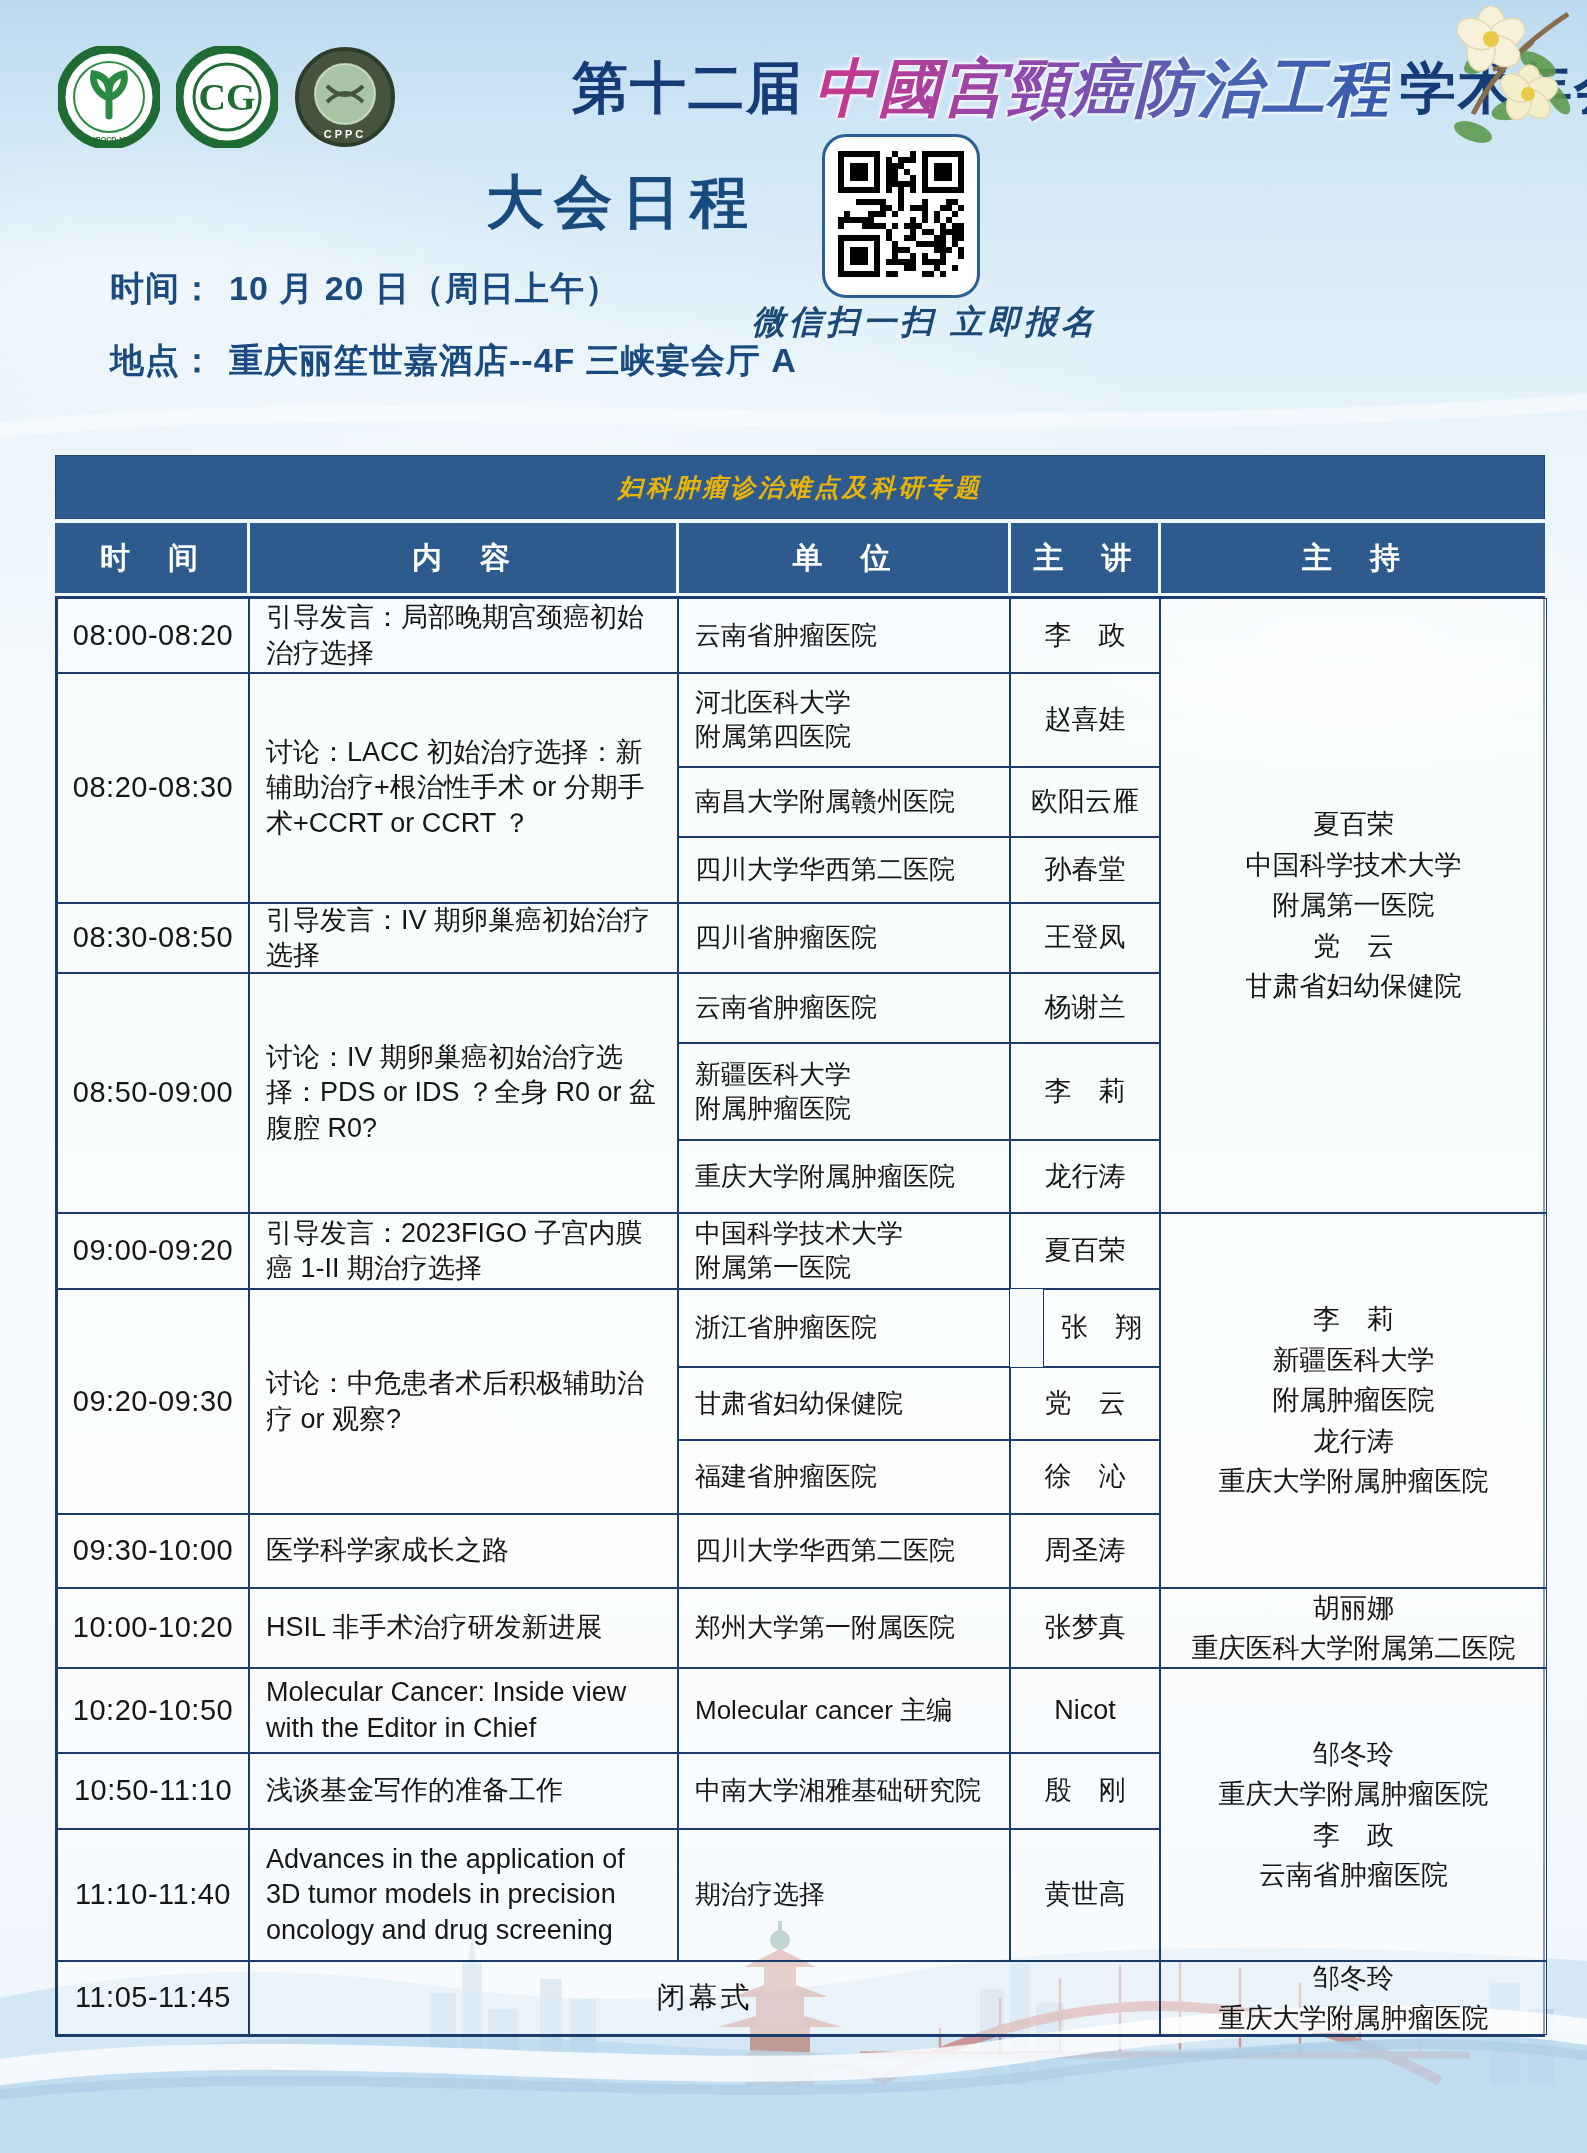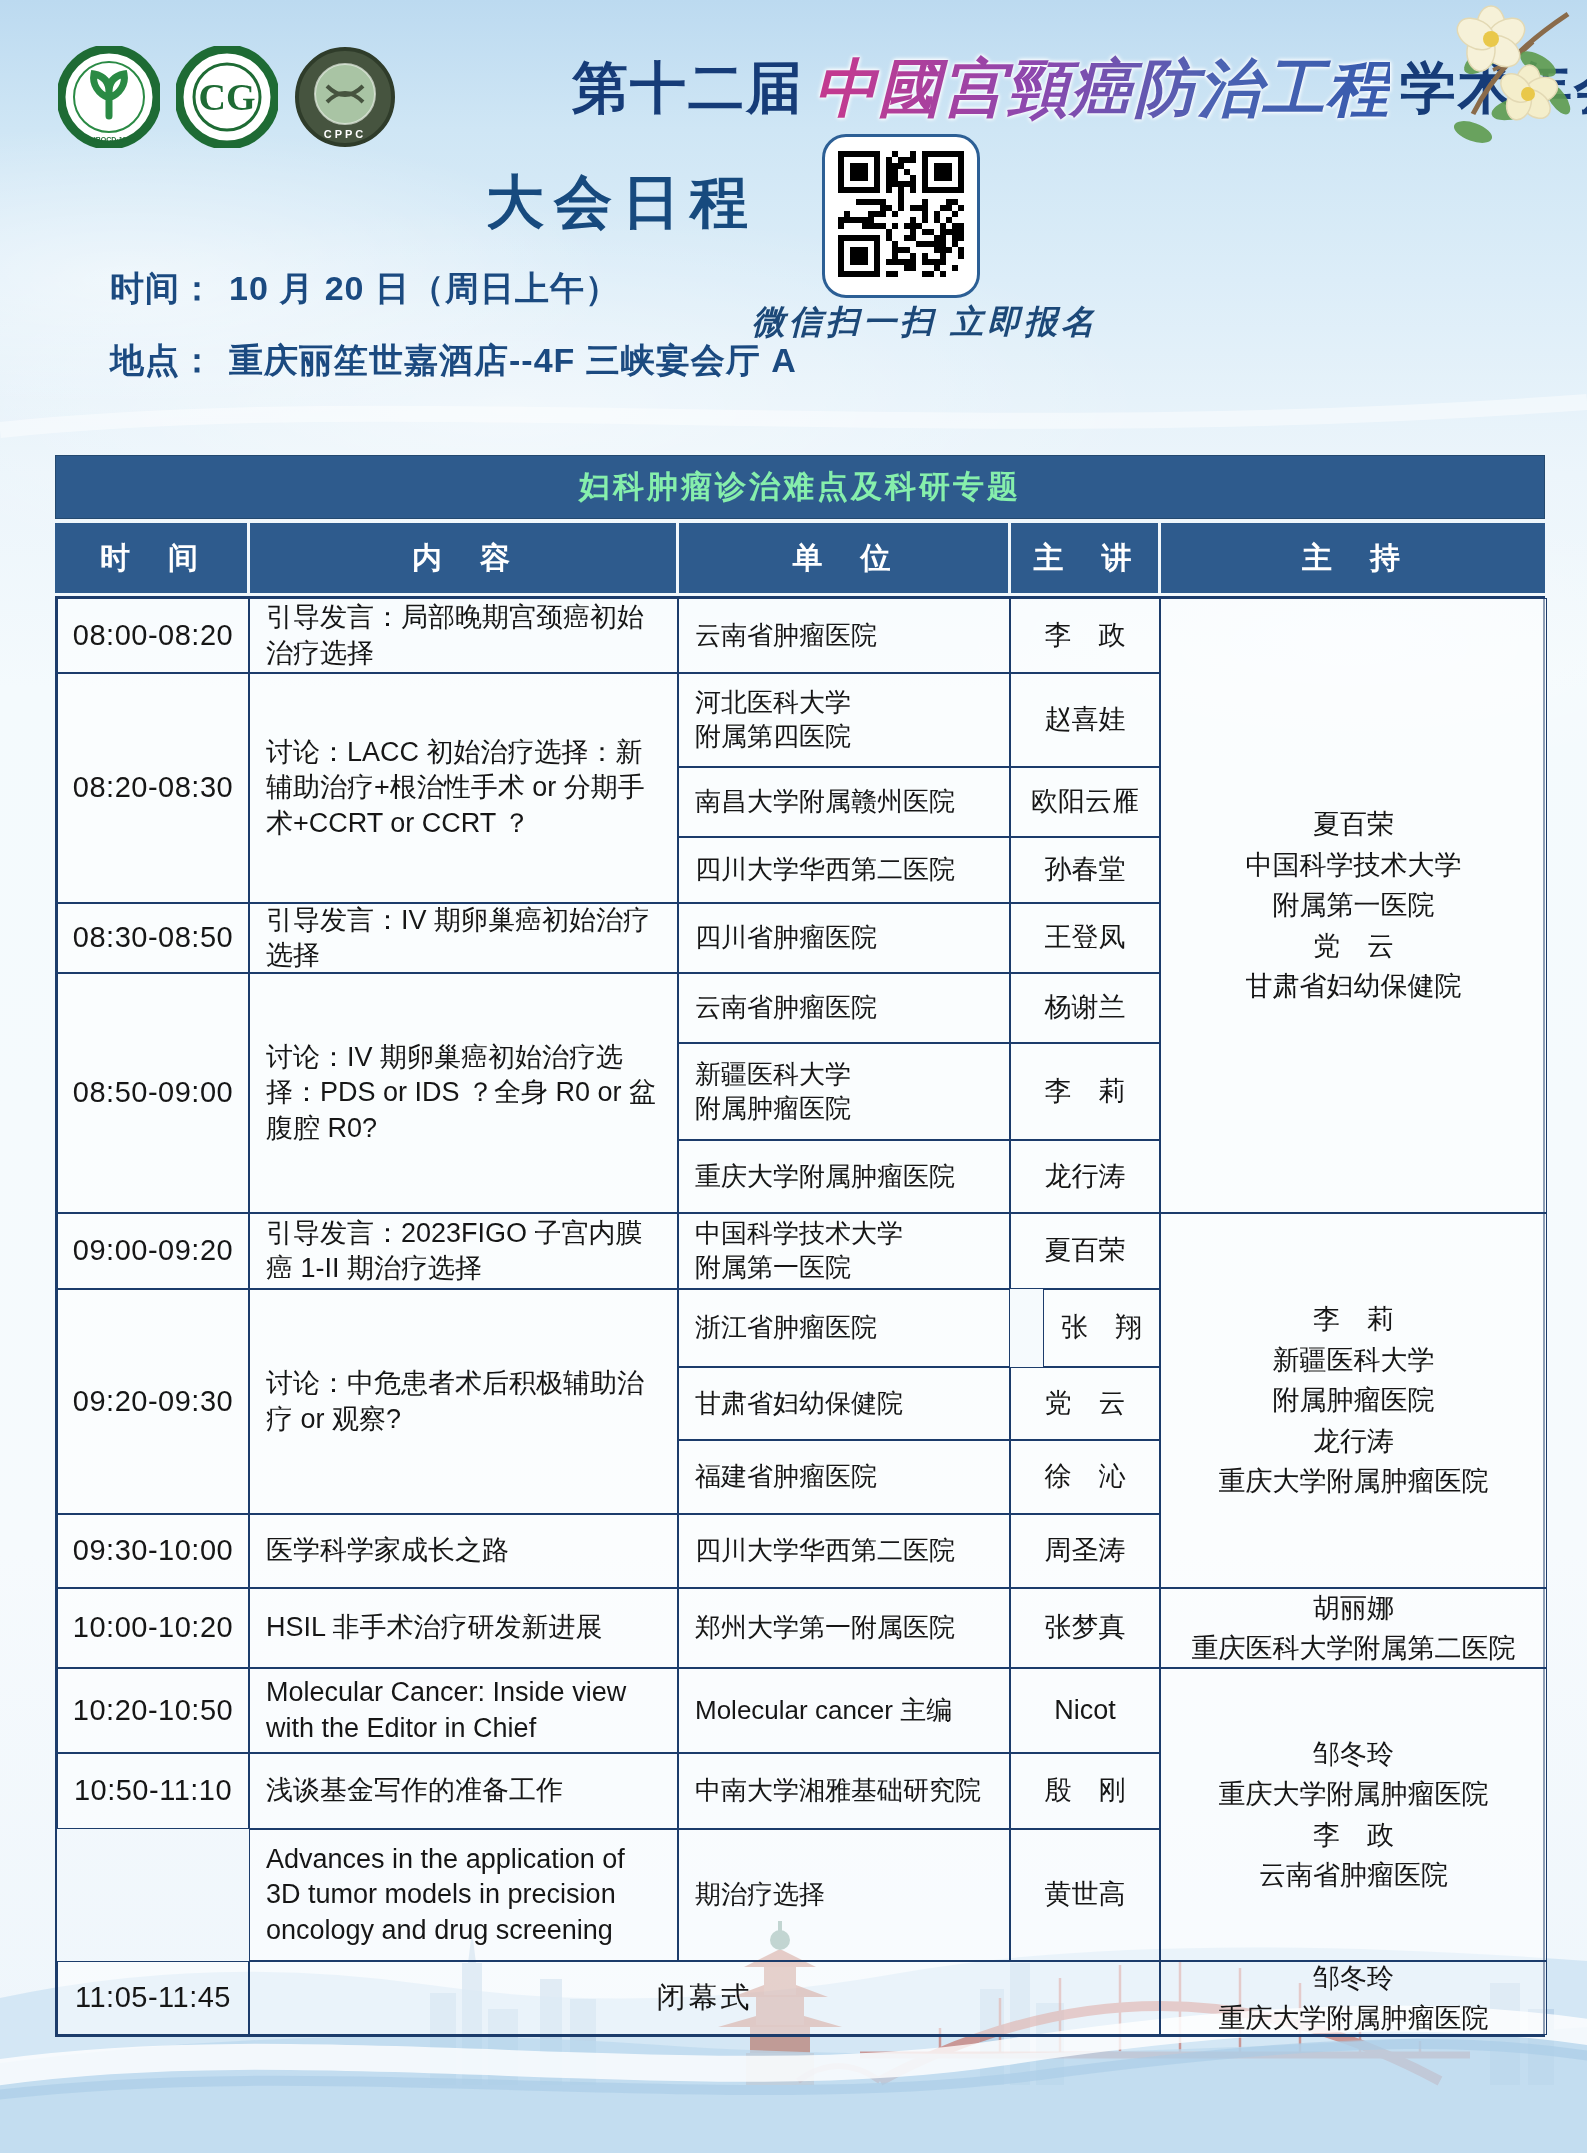--- a/index.html
+++ b/index.html
@@ -32,21 +32,21 @@
   .meta .lbl{margin-right:14px;}
   .qr-card{position:absolute;left:822px;top:134px;width:152px;height:158px;background:#fff;
     border:3px solid #2c5f95;border-radius:24px;display:flex;align-items:center;justify-content:center;}
   .wechat{position:absolute;left:752px;top:300px;font-size:33px;font-weight:800;font-style:italic;
     color:#1c4878;letter-spacing:4px;white-space:nowrap;}
   .flowers{position:absolute;right:14px;top:4px;}
   .swoosh-top{position:absolute;left:0;top:368px;width:1587px;height:100px;pointer-events:none;}
   
   .schedule{position:absolute;left:55px;top:455px;width:1490px;}
   .section-band{height:62px;background:#2e5b8d;border:1px solid #24496f;display:flex;align-items:center;
-    justify-content:center;font-size:31px;font-weight:800;color:#86efac;letter-spacing:3px;}
+    justify-content:center;font-size:25px;font-weight:800;color:#eab308;letter-spacing:3px;font-style:italic;}
   .colheads{margin-top:4px;display:grid;grid-template-columns:192px 429px 332px 150px 387px;}
   .colhead{height:70px;background:#2e5b8d;display:flex;align-items:center;justify-content:center;
     font-size:30px;font-weight:800;color:#fff;letter-spacing:4px;border-left:3px solid #f2f8fc;}
   .colhead:first-child{border-left:none;}
   .tbody{margin-top:3px;display:grid;grid-template-columns:192px 429px 332px 150px 387px;
     border:2px solid #1c3c6b;}
   .cell{border:1px solid #1c3c6b;background:rgba(255,255,255,.5);display:flex;flex-direction:column;
     align-items:center;justify-content:center;text-align:center;font-size:27px;color:#161616;line-height:1.3;
     padding:4px 8px;box-sizing:border-box;overflow:hidden;}
   .cell.time{font-size:29px;letter-spacing:0.5px;}
@@ -461,20 +461,21 @@
           <div>云南省肿瘤医院</div>
         </div>
         <div class="cell time" style="grid-area: 16 / 1 / span 1 / span 1;">10:50-11:10</div>
         <div class="cell unit" style="grid-area: 16 / 3 / span 1 / span 1;">
           <div>中南大学湘雅基础研究院</div>
         </div>
         <div class="cell content" style="grid-area: 16 / 2 / span 1 / span 1;">
           <span>浅谈基金写作的准备工作</span>
         </div>
         <div class="cell speaker" style="grid-area: 16 / 4 / span 1 / span 1;">殷　刚</div>
+        <div class="cell time" style="grid-area: 17 / 1 / span 1 / span 1;">11:10-11:40</div>
         <div class="cell content" style="grid-area: 17 / 2 / span 1 / span 1;">
           <span>Advances in the application of 3D tumor models in precision oncology and drug screening</span>
         </div>
         <div class="cell unit" style="grid-area: 17 / 3 / span 1 / span 1;">
           <div>期治疗选择</div>
         </div>
         <div class="cell speaker" style="grid-area: 17 / 4 / span 1 / span 1;">黄世高</div>
         <div class="cell time" style="grid-area: 18 / 1 / span 1 / span 1;">11:05-11:45</div>
         <div class="cell closing" style="grid-area: 18 / 2 / span 1 / span 3;">闭幕式</div>
         <div class="cell host" style="grid-area: 18 / 5 / span 1 / span 1;">

